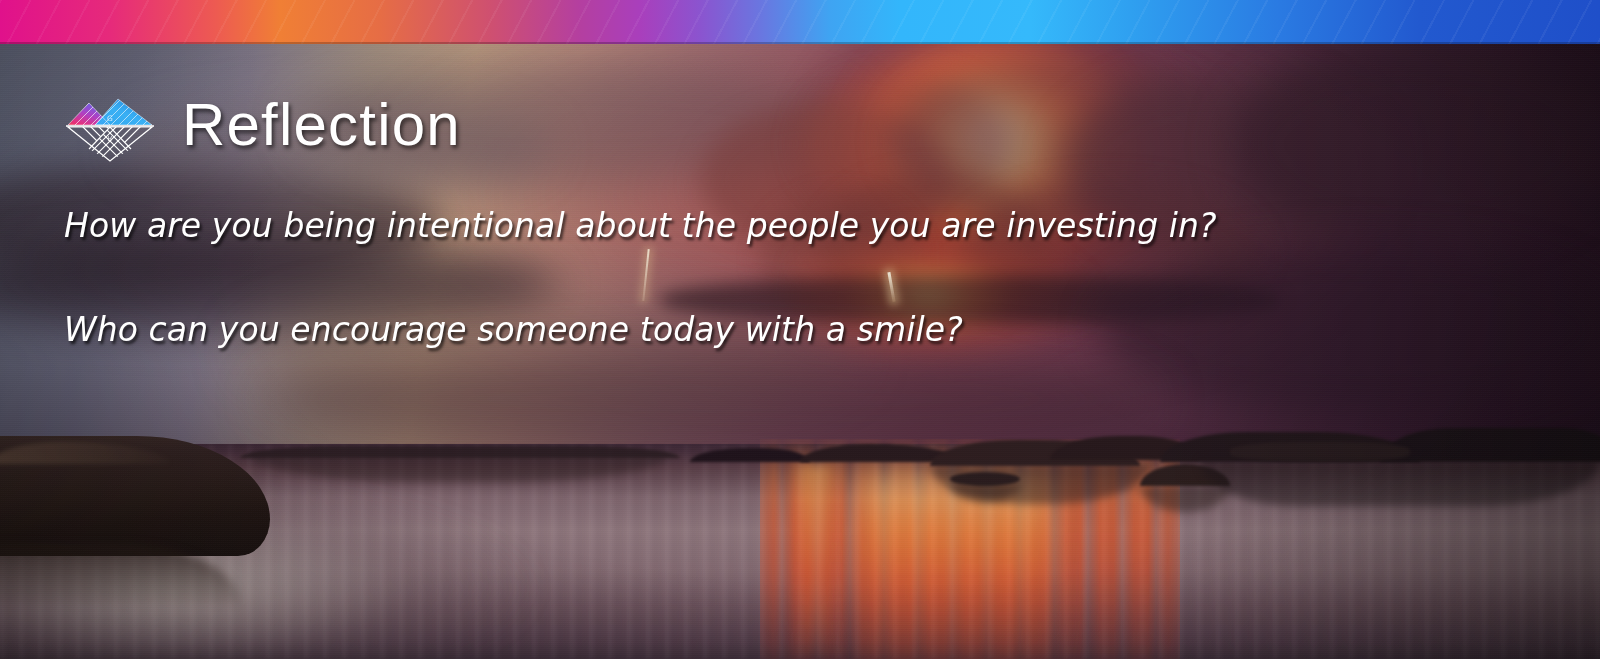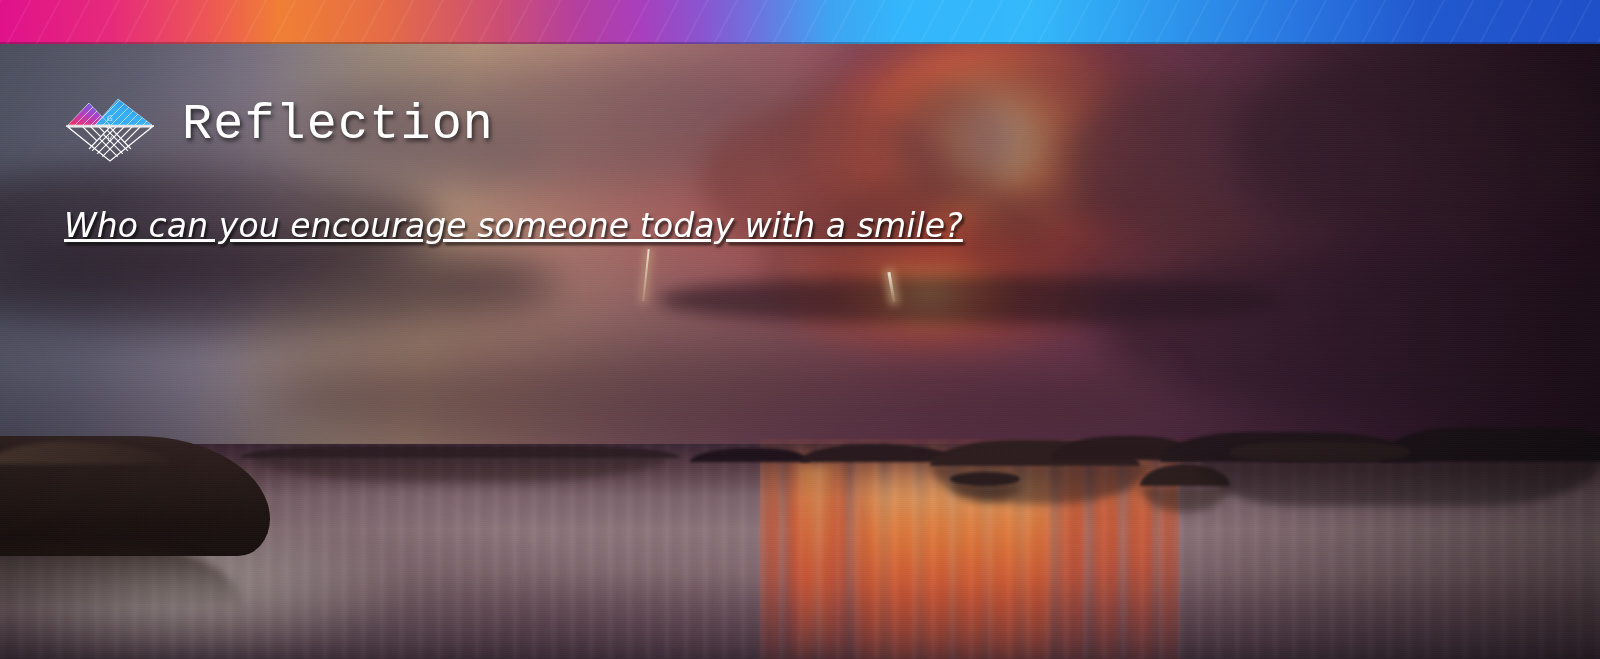--- a/index.html
+++ b/index.html
@@ -262,45 +262,45 @@
     position:absolute; left:0; top:44px;
     width:1600px; height:615px;
     z-index:30;
   }
   #titlebar {
     position:absolute; left:64px; top:44px;
     display:flex; align-items:center; gap:26px;
   }
   #logo { width:92px; height:74px; display:block; flex:0 0 auto; }
   #page-title {
-    font-size:50px;
+    font-size:60px;
     font-weight:300;
     letter-spacing:1.2px;
     color:#ffffff;
     line-height:1;
-    font-family:Liberation Mono, monospace;
+    font-family:Liberation Sans, sans-serif;
     text-shadow:2px 3px 4px rgba(0,0,0,0.62);
     white-space:nowrap;
   }
   #body-text {
     position:absolute; left:64px; top:155px;
     width:1420px;
   }
   .q-line {
     font-style:italic;
     font-weight:400;
     font-size:33px;
     line-height:54px;
     color:#ffffff;
     font-family:"DejaVu Sans", sans-serif;
     letter-spacing:0.1px;
     text-shadow:2px 3px 3px rgba(0,0,0,0.70);
   }
   .q-block { margin-bottom:50px; max-width:1330px; }
-  .q-block:last-child { margin-bottom:6px;text-decoration:underline; }
+  .q-block:last-child { margin-bottom:6px; }
 </style>
 </head>
 <body>
 
 <div id="slide">
 
   <div id="topbar">
     <div class="stripes"></div>
     <div class="underline"></div>
   </div>
@@ -444,17 +444,18 @@
         </g>
         <path d="M8,78 L176,78 L92,146 Z" fill="none" stroke="#ffffff" stroke-width="2.4"></path>
         <path d="M50,122 L92,78 L134,122" fill="none" stroke="#ffffff" stroke-width="2.2"></path>
         <text x="92" y="96" font-family="DejaVu Sans, sans-serif" font-size="14" fill="rgba(255,255,255,0.85)" text-anchor="middle" transform="translate(0,0) scale(1,-1) translate(0,-192)">R</text>
       </svg>
 
       <div id="page-title">Reflection</div>
     </div>
 
     <div id="body-text">
+      <div class="q-block q-line">How are you being intentional about the people you are investing in?</div>
       <div class="q-block q-line">Who can you encourage someone today with a smile?</div>
     </div>
 
   </div>
 </div>
 
 </body></html>

